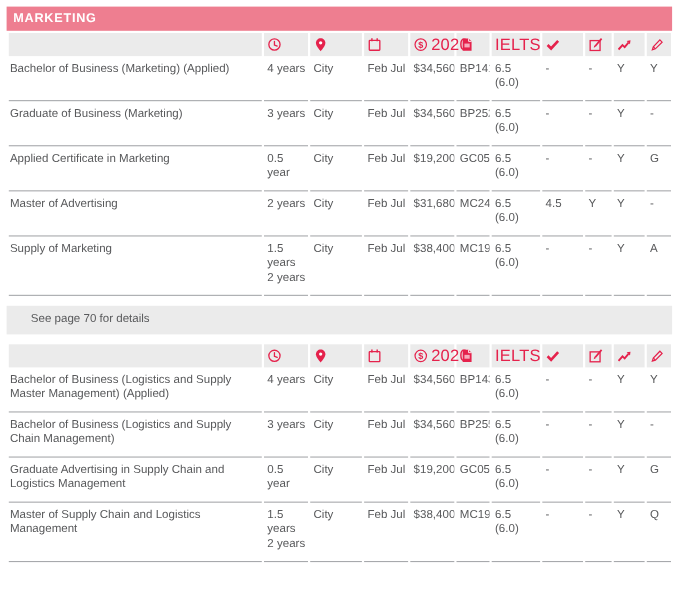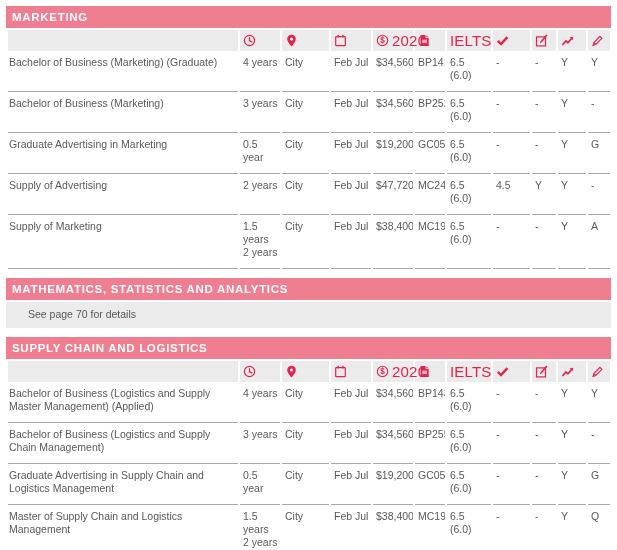--- a/index.html
+++ b/index.html
@@ -159,67 +159,67 @@
                     <path d="M2 11.3 L2.9 8.5 L8.9 2.3 L10.9 4.3 L4.8 10.4 Z" fill="none" stroke="#e5224c" stroke-width="1.1"></path>
                     <line x1="2.9" y1="8.5" x2="4.8" y2="10.4" stroke="#e5224c" stroke-width="1.1"></line>
                   </svg>
                 </span>
               </span>
             </th>
           </tr>
         </thead>
         <tbody>
           <tr>
-            <td class="cell-name">Bachelor of Business (Marketing) (Graduate)</td>
+            <td class="cell-name">Bachelor of Business (Marketing) (Applied)</td>
             <td class="cell-duration">4 years</td>
             <td class="cell-location">City</td>
             <td class="cell-intake">Feb Jul</td>
             <td class="cell-fee">$34,560</td>
             <td class="cell-code">BP141</td>
             <td class="cell-ielts">6.5
 (6.0)</td>
             <td class="cell-check">-</td>
             <td class="cell-edit">-</td>
             <td class="cell-pathway">Y</td>
             <td class="cell-pencil">Y</td>
           </tr>
           <tr>
-            <td class="cell-name">Bachelor of Business (Marketing)</td>
+            <td class="cell-name">Graduate of Business (Marketing)</td>
             <td class="cell-duration">3 years</td>
             <td class="cell-location">City</td>
             <td class="cell-intake">Feb Jul</td>
             <td class="cell-fee">$34,560</td>
             <td class="cell-code">BP252</td>
             <td class="cell-ielts">6.5
 (6.0)</td>
             <td class="cell-check">-</td>
             <td class="cell-edit">-</td>
             <td class="cell-pathway">Y</td>
             <td class="cell-pencil">-</td>
           </tr>
           <tr>
-            <td class="cell-name">Graduate Advertising in Marketing</td>
+            <td class="cell-name">Applied Certificate in Marketing</td>
             <td class="cell-duration">0.5 year</td>
             <td class="cell-location">City</td>
             <td class="cell-intake">Feb Jul</td>
             <td class="cell-fee">$19,200</td>
             <td class="cell-code">GC053</td>
             <td class="cell-ielts">6.5
 (6.0)</td>
             <td class="cell-check">-</td>
             <td class="cell-edit">-</td>
             <td class="cell-pathway">Y</td>
             <td class="cell-pencil">G</td>
           </tr>
           <tr>
-            <td class="cell-name">Supply of Advertising</td>
+            <td class="cell-name">Master of Advertising</td>
             <td class="cell-duration">2 years</td>
             <td class="cell-location">City</td>
             <td class="cell-intake">Feb Jul</td>
-            <td class="cell-fee">$47,720</td>
+            <td class="cell-fee">$31,680</td>
             <td class="cell-code">MC249</td>
             <td class="cell-ielts">6.5
 (6.0)</td>
             <td class="cell-check">4.5</td>
             <td class="cell-edit">Y</td>
             <td class="cell-pathway">Y</td>
             <td class="cell-pencil">-</td>
           </tr>
           <tr>
             <td class="cell-name">Supply of Marketing</td>
@@ -233,25 +233,23 @@
 (6.0)</td>
             <td class="cell-check">-</td>
             <td class="cell-edit">-</td>
             <td class="cell-pathway">Y</td>
             <td class="cell-pencil">A</td>
           </tr>
         </tbody>
       </table>
     </div>
     <div class="section">
-      <div class="section-header"><span>MATHEMATICS, STATISTICS AND ANALYTICS</span></div>
       <div class="note"><span>See page 70 for details</span></div>
     </div>
     <div class="section">
-      <div class="section-header"><span>SUPPLY CHAIN AND LOGISTICS</span></div>
       <table>
         <colgroup>
           <col class="c-name">
           <col class="c-duration">
           <col class="c-location">
           <col class="c-intake">
           <col class="c-fee">
           <col class="c-code">
           <col class="c-ielts">
           <col class="c-check">

